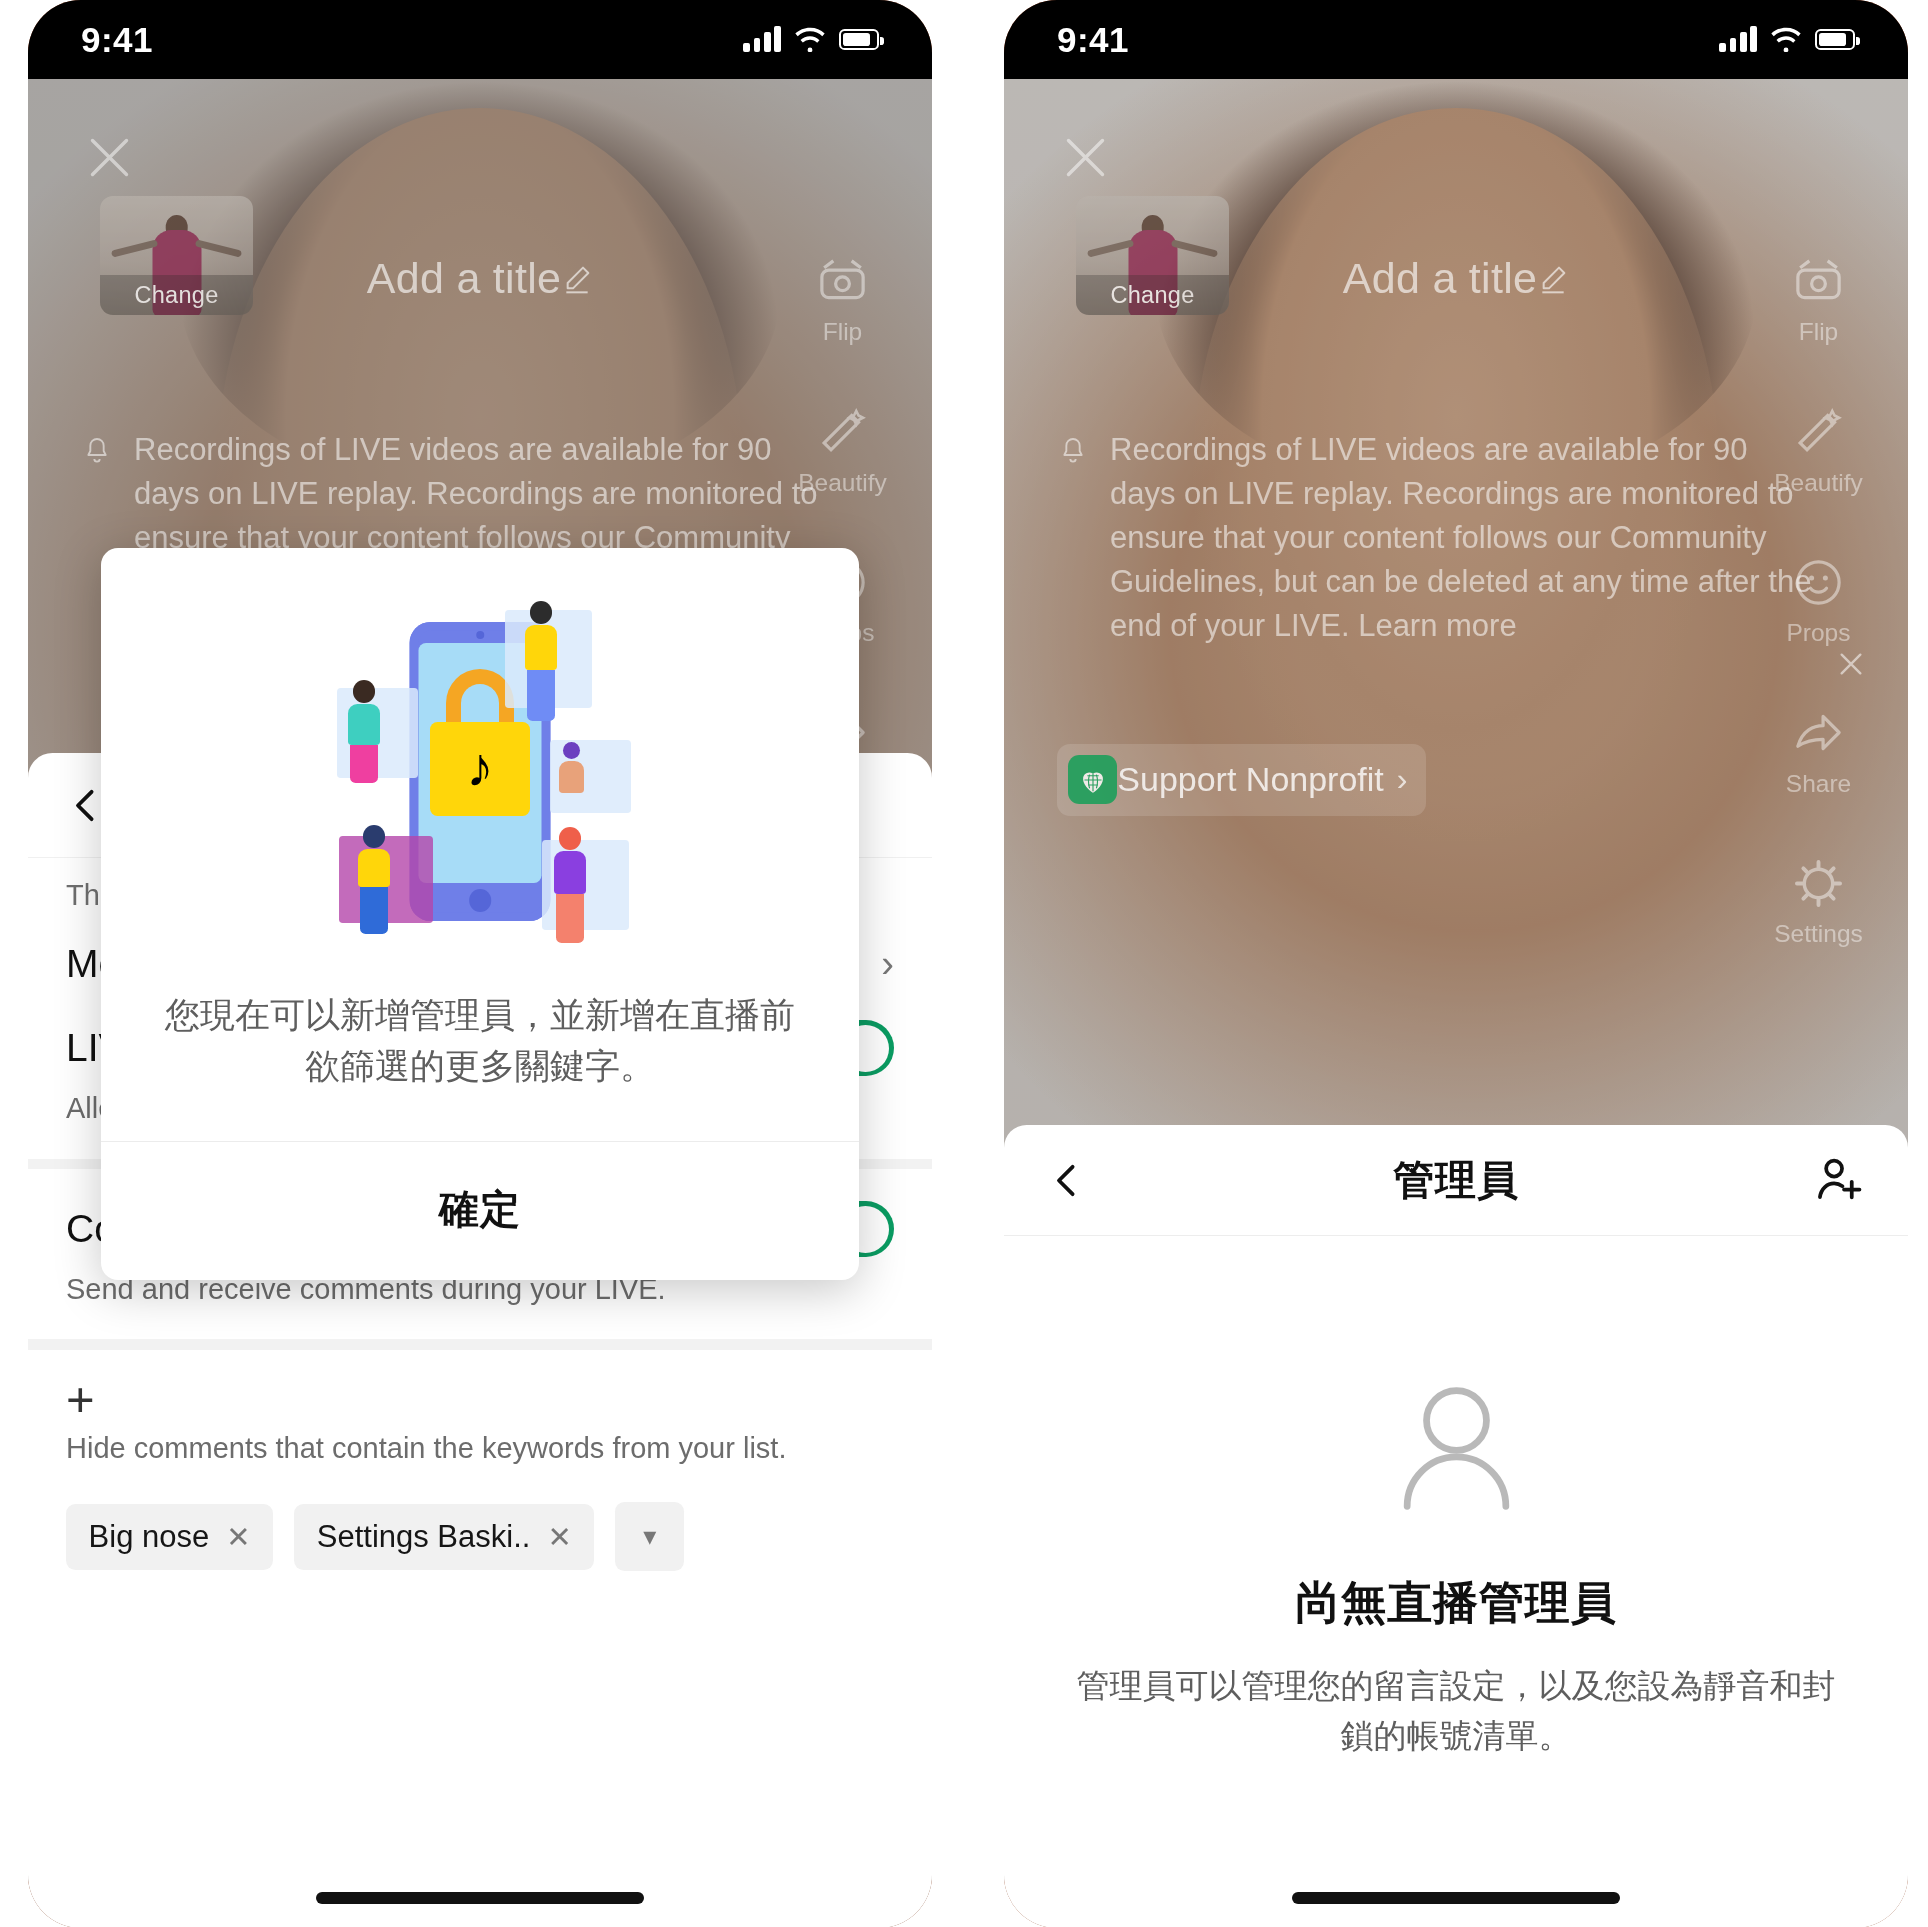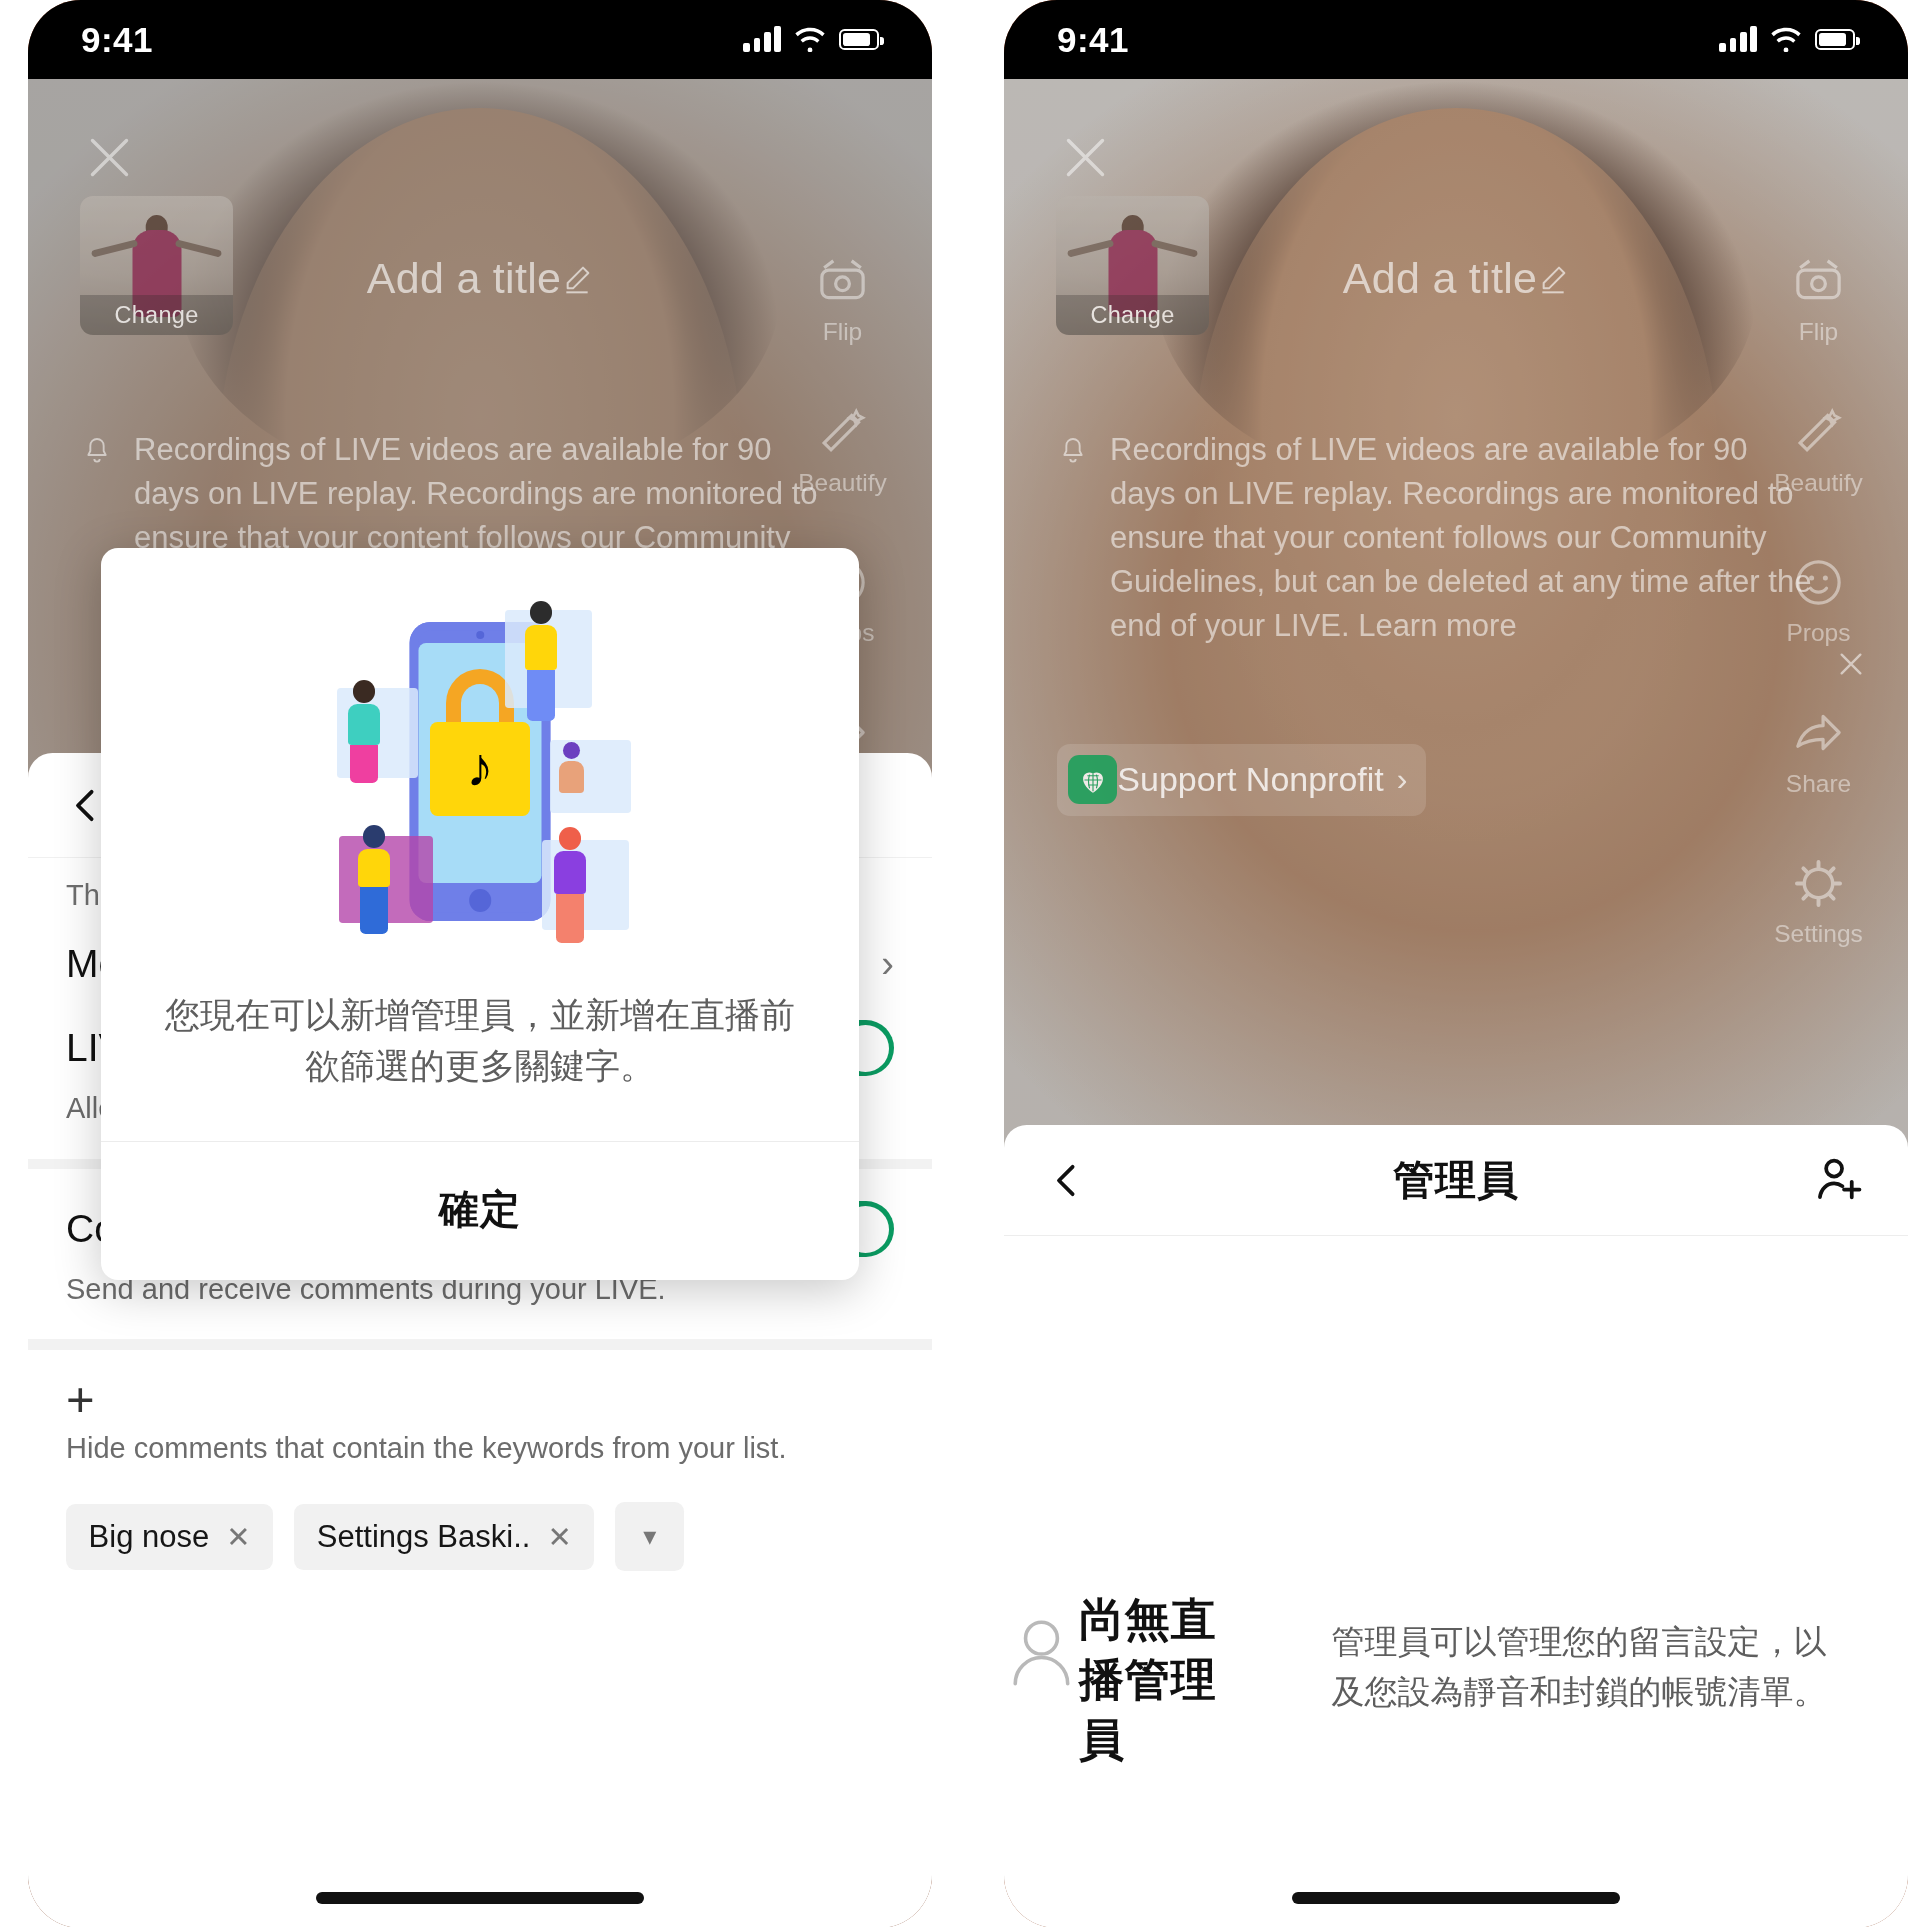--- a/index.html
+++ b/index.html
@@ -81,21 +81,21 @@
   .scrim { position:absolute; inset:0; background: rgba(120,120,120,0.52); z-index: 5; }
 
   
   .ovl { position:absolute; z-index: 8; color:#fff; }
   .close-x {
     top: 132px; left: 56px; width: 51px; height: 51px;
     opacity: .5;
   }
   .close-x svg { width:100%; height:100%; }
   .thumb {
-    top: 196px; left: 52px; width: 153px; height: 139px;
+    top: 196px; left: 72px; width: 153px; height: 119px;
     border-radius: 13px; overflow:hidden;
     background: linear-gradient(180deg,#b9b2ab 0%, #a89f97 55%, #8d837a 100%);
     opacity: .72;
     text-align: right;
   }
   .thumb .fig {
     position:absolute; left:50%; transform:translateX(-50%);
     top: 34px; width: 49px; height: 87px; border-radius: 19px 19px 7.5px 7.5px;
     background: #8a1f4c;
   }
@@ -234,21 +234,21 @@
   .modsheet {
     position:absolute; z-index: 12; left:0; right:0; bottom:0; top: 1125px;
     background:#fff; border-radius: 22.6px 22.6px 49px 49px; overflow:hidden;
     display:flex; flex-direction:column;
   }
   .mod-hd { height: 111px; display:flex; align-items:center; padding: 0 43px;
             border-bottom: 0.9px solid #ededed; flex:0 0 auto; position:relative;}
   .mod-title { position:absolute; left:0; right:0; text-align:center; font-size: 41px; font-weight:700; color:#111; letter-spacing:0.9px;}
   .adduser { margin-left:auto; width: 53px; height: 53px; position:relative; z-index:2;}
   .adduser svg { width:100%;height:100%;}
-  .mod-empty { flex:1; display:flex; flex-direction:row; align-items:center; padding-top: 141px; }
+  .mod-empty { flex:1; display:flex; flex-direction:column; align-items:center; padding-top: 141px; }
   .avatar-ph { width: 141px; height: 141px; }
   .avatar-ph svg { width:100%; height:100%; }
   .empty-title { font-size: 45px; font-weight: 700; color:#111; margin-top: 55px; letter-spacing:0.9px;}
   .empty-sub { font-size: 33px; color:#5e5e5e; text-align:center; line-height:1.5; margin-top: 28px; padding: 0 66px; }
 
   .home-ind { position:absolute; z-index: 30; bottom: 24.5px; left:50%; transform:translateX(-50%);
               width: 328px; height: 11.3px; border-radius: 7.5px; background:#111; }
 </style>
 </head>
 <body>

